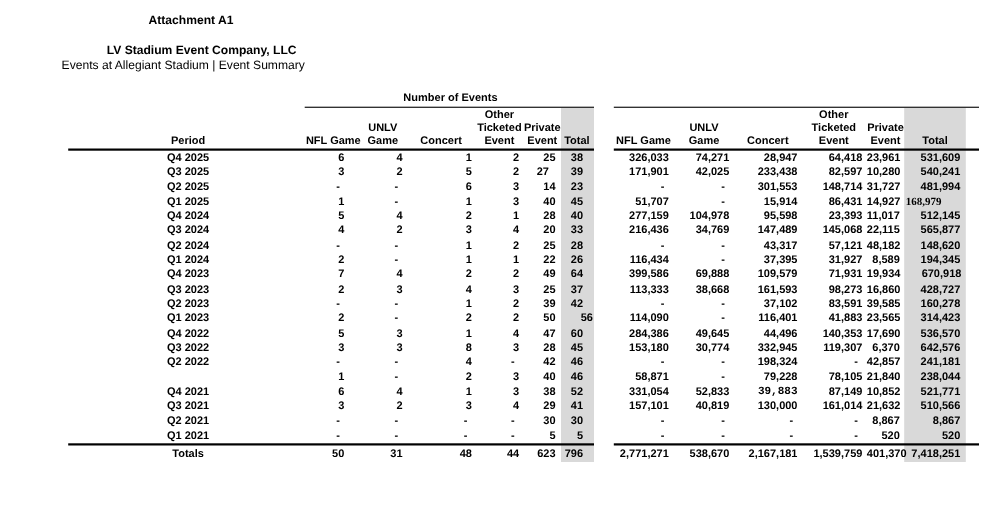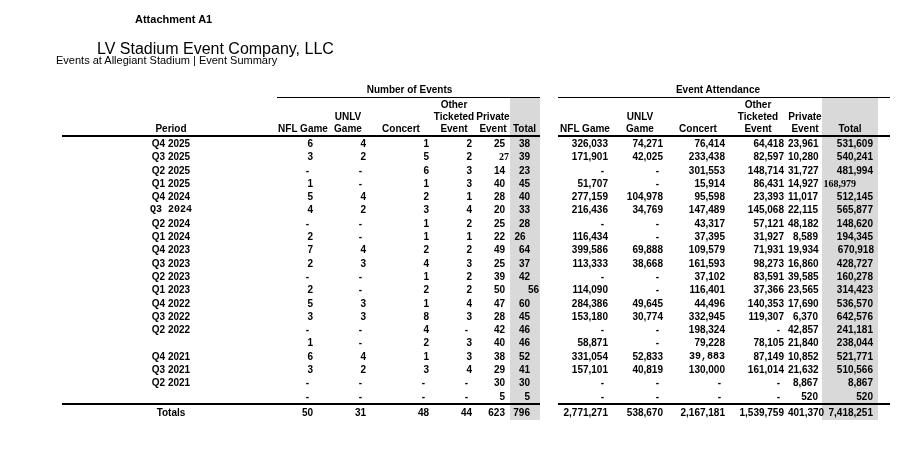--- a/index.html
+++ b/index.html
@@ -1,21 +1,21 @@
 <!DOCTYPE html>
 <html><head>
 <meta charset="utf-8">
 <style>
   html,body { margin:0; padding:0; background:#fff; }
   .sheet {
     position:relative; width:908px; height:466px; background:#ffffff;
     font-family:"Liberation Sans", sans-serif; color:#000; overflow:hidden;
   }
   .doc-h1 { position:absolute; left:135px; top:13px;  font-size:11px; font-weight:bold; white-space:nowrap; }
-  .doc-h2 { position:absolute; left:97px;  top:40px;  font-size:16px; font-weight:normal; white-space:nowrap; }
+  .doc-h2 { position:absolute; left:97px;  top:40px;  font-size:11px; font-weight:bold; white-space:nowrap; }
   .doc-h3 { position:absolute; left:56px;  top:54px;  font-size:11px; font-weight:normal; white-space:nowrap; }
 
   .gray-col { position:absolute; top:98px; height:322px; background:#d9d9d9; z-index:1; }
   .gray-left  { left:510px; width:30px; }
   .gray-right { left:822px; width:56px; }
 
   .rule { position:absolute; background:#000; z-index:3; }
   .rule.thin  { height:1px; }
   .rule.thick { height:2px; }
 
@@ -51,21 +51,20 @@
 
   <div class="rule thin" style="left:277px; top:97px;  width:263px;"></div>
   <div class="rule thin" style="left:558px; top:97px;  width:332px;"></div>
   <div class="rule thick" style="left:62px;  top:135px; width:478px;"></div>
   <div class="rule thick" style="left:558px; top:135px; width:332px;"></div>
   <div class="rule thick" style="left:62px;  top:403px; width:478px;"></div>
   <div class="rule thick" style="left:558px; top:403px; width:332px;"></div>
 
   <div class="grid" id="grid">
       <div class="section-title" style="grid-area: 1 / 2 / auto / 8;">Number of Events</div>
-      <div class="section-title" style="grid-area: 1 / 9 / auto / 15;">Event Attendance</div>
       <div class="colhead" style="grid-area: 2 / 1;">
         <span>Period</span>
       </div>
       <div class="colhead" style="grid-area: 2 / 2;">
         <span>NFL Game</span>
       </div>
       <div class="colhead" style="grid-area: 2 / 3;">
         <span>UNLV</span>
         <span>Game</span>
       </div>
@@ -108,30 +107,30 @@
       </div>
       <div class="c center" style="grid-area: 3 / 1;">Q4 2025</div>
       <div class="c" style="grid-area: 3 / 2; padding-right: 13px;">6</div>
       <div class="c" style="grid-area: 3 / 3; padding-right: 4px;">4</div>
       <div class="c" style="grid-area: 3 / 4; padding-right: 3px;">1</div>
       <div class="c" style="grid-area: 3 / 5; padding-right: 4px;">2</div>
       <div class="c" style="grid-area: 3 / 6; padding-right: 5px;">25</div>
       <div class="c" style="grid-area: 3 / 7; padding-right: 9px;">38</div>
       <div class="c" style="grid-area: 3 / 9; padding-right: 4px;">326,033</div>
       <div class="c" style="grid-area: 3 / 10; padding-right: 5px;">74,271</div>
-      <div class="c" style="grid-area: 3 / 11; padding-right: 3px;">76,414</div>
+      <div class="c" style="grid-area: 3 / 11; padding-right: 3px;">28,947</div>
       <div class="c" style="grid-area: 3 / 12; padding-right: 4px;">64,418</div>
       <div class="c" style="grid-area: 3 / 13; padding-right: 4px;">23,961</div>
       <div class="c" style="grid-area: 3 / 14; padding-right: 5px;">531,609</div>
       <div class="c center" style="grid-area: 4 / 1;">Q3 2025</div>
       <div class="c" style="grid-area: 4 / 2; padding-right: 13px;">3</div>
       <div class="c" style="grid-area: 4 / 3; padding-right: 4px;">2</div>
       <div class="c" style="grid-area: 4 / 4; padding-right: 3px;">5</div>
       <div class="c" style="grid-area: 4 / 5; padding-right: 4px;">2</div>
-      <div class="c" style="grid-area: 4 / 6; padding-right: 1px; font-family: Liberation Serif, serif;">27</div>
+      <div class="c" style="grid-area: 4 / 6; padding-right: 11px;">27</div>
       <div class="c" style="grid-area: 4 / 7; padding-right: 9px;">39</div>
       <div class="c" style="grid-area: 4 / 9; padding-right: 4px;">171,901</div>
       <div class="c" style="grid-area: 4 / 10; padding-right: 5px;">42,025</div>
       <div class="c" style="grid-area: 4 / 11; padding-right: 3px;">233,438</div>
       <div class="c" style="grid-area: 4 / 12; padding-right: 4px;">82,597</div>
       <div class="c" style="grid-area: 4 / 13; padding-right: 4px;">10,280</div>
       <div class="c" style="grid-area: 4 / 14; padding-right: 5px;">540,241</div>
       <div class="c center" style="grid-area: 5 / 1;">Q2 2025</div>
       <div class="c dash" style="grid-area: 5 / 2; padding-right: 13px;">-</div>
       <div class="c dash" style="grid-area: 5 / 3; padding-right: 4px;">-</div>
@@ -164,21 +163,21 @@
       <div class="c" style="grid-area: 7 / 4; padding-right: 3px;">2</div>
       <div class="c" style="grid-area: 7 / 5; padding-right: 4px;">1</div>
       <div class="c" style="grid-area: 7 / 6; padding-right: 5px;">28</div>
       <div class="c" style="grid-area: 7 / 7; padding-right: 9px;">40</div>
       <div class="c" style="grid-area: 7 / 9; padding-right: 4px;">277,159</div>
       <div class="c" style="grid-area: 7 / 10; padding-right: 5px;">104,978</div>
       <div class="c" style="grid-area: 7 / 11; padding-right: 3px;">95,598</div>
       <div class="c" style="grid-area: 7 / 12; padding-right: 4px;">23,393</div>
       <div class="c" style="grid-area: 7 / 13; padding-right: 4px;">11,017</div>
       <div class="c" style="grid-area: 7 / 14; padding-right: 5px;">512,145</div>
-      <div class="c center" style="grid-area: 8 / 1; font-family: Liberation Mono, monospace;">Q3 2024</div>
+      <div class="c center" style="grid-area: 8 / 1;">Q3 2024</div>
       <div class="c" style="grid-area: 8 / 2; padding-right: 13px;">4</div>
       <div class="c" style="grid-area: 8 / 3; padding-right: 4px;">2</div>
       <div class="c" style="grid-area: 8 / 4; padding-right: 3px;">3</div>
       <div class="c" style="grid-area: 8 / 5; padding-right: 4px;">4</div>
       <div class="c" style="grid-area: 8 / 6; padding-right: 5px;">20</div>
       <div class="c" style="grid-area: 8 / 7; padding-right: 9px;">33</div>
       <div class="c" style="grid-area: 8 / 9; padding-right: 4px;">216,436</div>
       <div class="c" style="grid-area: 8 / 10; padding-right: 5px;">34,769</div>
       <div class="c" style="grid-area: 8 / 11; padding-right: 3px;">147,489</div>
       <div class="c" style="grid-area: 8 / 12; padding-right: 4px;">145,068</div>
@@ -196,21 +195,21 @@
       <div class="c" style="grid-area: 9 / 11; padding-right: 3px;">43,317</div>
       <div class="c" style="grid-area: 9 / 12; padding-right: 4px;">57,121</div>
       <div class="c" style="grid-area: 9 / 13; padding-right: 4px;">48,182</div>
       <div class="c" style="grid-area: 9 / 14; padding-right: 5px;">148,620</div>
       <div class="c center" style="grid-area: 10 / 1;">Q1 2024</div>
       <div class="c" style="grid-area: 10 / 2; padding-right: 13px;">2</div>
       <div class="c dash" style="grid-area: 10 / 3; padding-right: 4px;">-</div>
       <div class="c" style="grid-area: 10 / 4; padding-right: 3px;">1</div>
       <div class="c" style="grid-area: 10 / 5; padding-right: 4px;">1</div>
       <div class="c" style="grid-area: 10 / 6; padding-right: 5px;">22</div>
-      <div class="c" style="grid-area: 10 / 7; padding-right: 9px; text-align: center;">26</div>
+      <div class="c" style="grid-area: 10 / 7; padding-right: 9px;">26</div>
       <div class="c" style="grid-area: 10 / 9; padding-right: 4px;">116,434</div>
       <div class="c dash" style="grid-area: 10 / 10; padding-right: 5px;">-</div>
       <div class="c" style="grid-area: 10 / 11; padding-right: 3px;">37,395</div>
       <div class="c" style="grid-area: 10 / 12; padding-right: 4px;">31,927</div>
       <div class="c" style="grid-area: 10 / 13; padding-right: 4px;">8,589</div>
       <div class="c" style="grid-area: 10 / 14; padding-right: 5px;">194,345</div>
       <div class="c center" style="grid-area: 11 / 1;">Q4 2023</div>
       <div class="c" style="grid-area: 11 / 2; padding-right: 13px;">7</div>
       <div class="c" style="grid-area: 11 / 3; padding-right: 4px;">4</div>
       <div class="c" style="grid-area: 11 / 4; padding-right: 3px;">2</div>
@@ -252,21 +251,21 @@
       <div class="c center" style="grid-area: 14 / 1;">Q1 2023</div>
       <div class="c" style="grid-area: 14 / 2; padding-right: 13px;">2</div>
       <div class="c dash" style="grid-area: 14 / 3; padding-right: 4px;">-</div>
       <div class="c" style="grid-area: 14 / 4; padding-right: 3px;">2</div>
       <div class="c" style="grid-area: 14 / 5; padding-right: 4px;">2</div>
       <div class="c" style="grid-area: 14 / 6; padding-right: 5px;">50</div>
       <div class="c" style="grid-area: 14 / 7; padding-right: 0;">56</div>
       <div class="c" style="grid-area: 14 / 9; padding-right: 4px;">114,090</div>
       <div class="c dash" style="grid-area: 14 / 10; padding-right: 5px;">-</div>
       <div class="c" style="grid-area: 14 / 11; padding-right: 3px;">116,401</div>
-      <div class="c" style="grid-area: 14 / 12; padding-right: 4px;">37,366</div>
+      <div class="c" style="grid-area: 14 / 12; padding-right: 4px;">41,883</div>
       <div class="c" style="grid-area: 14 / 13; padding-right: 4px;">23,565</div>
       <div class="c" style="grid-area: 14 / 14; padding-right: 5px;">314,423</div>
       <div class="c center" style="grid-area: 15 / 1;">Q4 2022</div>
       <div class="c" style="grid-area: 15 / 2; padding-right: 13px;">5</div>
       <div class="c" style="grid-area: 15 / 3; padding-right: 4px;">3</div>
       <div class="c" style="grid-area: 15 / 4; padding-right: 3px;">1</div>
       <div class="c" style="grid-area: 15 / 5; padding-right: 4px;">4</div>
       <div class="c" style="grid-area: 15 / 6; padding-right: 5px;">47</div>
       <div class="c" style="grid-area: 15 / 7; padding-right: 9px;">60</div>
       <div class="c" style="grid-area: 15 / 9; padding-right: 4px;">284,386</div>
@@ -345,20 +344,21 @@
       <div class="c dash" style="grid-area: 21 / 4; padding-right: 3px;">-</div>
       <div class="c dash" style="grid-area: 21 / 5; padding-right: 4px;">-</div>
       <div class="c" style="grid-area: 21 / 6; padding-right: 5px;">30</div>
       <div class="c" style="grid-area: 21 / 7; padding-right: 9px;">30</div>
       <div class="c dash" style="grid-area: 21 / 9; padding-right: 4px;">-</div>
       <div class="c dash" style="grid-area: 21 / 10; padding-right: 5px;">-</div>
       <div class="c dash" style="grid-area: 21 / 11; padding-right: 3px;">-</div>
       <div class="c dash" style="grid-area: 21 / 12; padding-right: 4px;">-</div>
       <div class="c" style="grid-area: 21 / 13; padding-right: 4px;">8,867</div>
       <div class="c" style="grid-area: 21 / 14; padding-right: 5px;">8,867</div>
+      <div class="c center" style="grid-area: 22 / 1;">Q1 2021</div>
       <div class="c dash" style="grid-area: 22 / 2; padding-right: 13px;">-</div>
       <div class="c dash" style="grid-area: 22 / 3; padding-right: 4px;">-</div>
       <div class="c dash" style="grid-area: 22 / 4; padding-right: 3px;">-</div>
       <div class="c dash" style="grid-area: 22 / 5; padding-right: 4px;">-</div>
       <div class="c" style="grid-area: 22 / 6; padding-right: 5px;">5</div>
       <div class="c" style="grid-area: 22 / 7; padding-right: 9px;">5</div>
       <div class="c dash" style="grid-area: 22 / 9; padding-right: 4px;">-</div>
       <div class="c dash" style="grid-area: 22 / 10; padding-right: 5px;">-</div>
       <div class="c dash" style="grid-area: 22 / 11; padding-right: 3px;">-</div>
       <div class="c dash" style="grid-area: 22 / 12; padding-right: 4px;">-</div>

